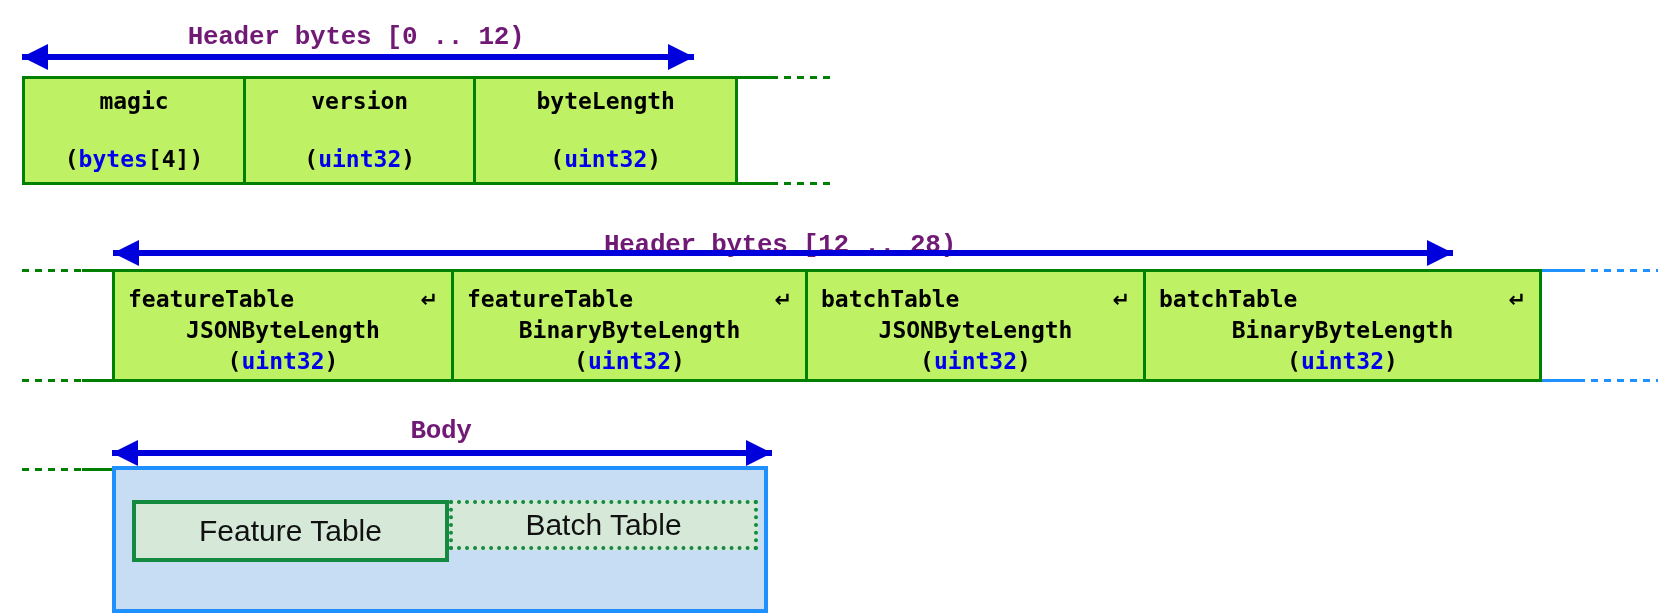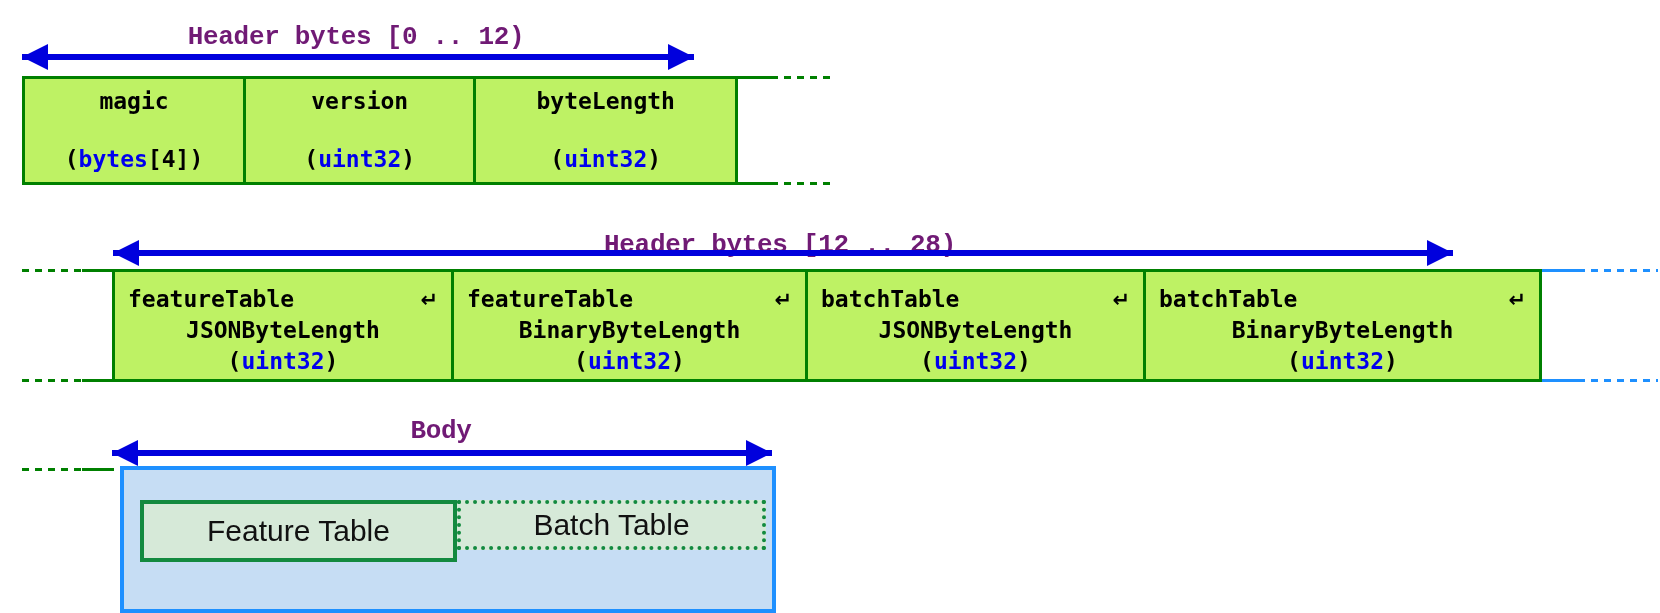--- a/index.html
+++ b/index.html
@@ -233,20 +233,20 @@
 
   <div class="arrow-wrap" style="left:112px; top:440px; width:660px;">
     <div class="shaft"></div>
     <div class="head left"></div>
     <div class="head right"></div>
   </div>
 
   <div class="cont-dot" style="left:22px; top:468px; width:60px;"></div>
   <div class="cont-solid" style="left:82px; top:468px; width:32px;"></div>
 
-  <div class="body-box" style="left:120px; top:466px; width:656px; height:147px;">
+  <div class="body-box" style="left:112px; top:466px; width:656px; height:147px;">
 
     <div class="inner-table solid" style="left:16px; top:30px; width:317px; height:62px;">Feature Table</div>
 
     <div class="inner-table dotted" style="left:333px; top:30px; width:309px; height:50px;">Batch Table</div>
   </div>
 
 </div>
 
 </body></html>

